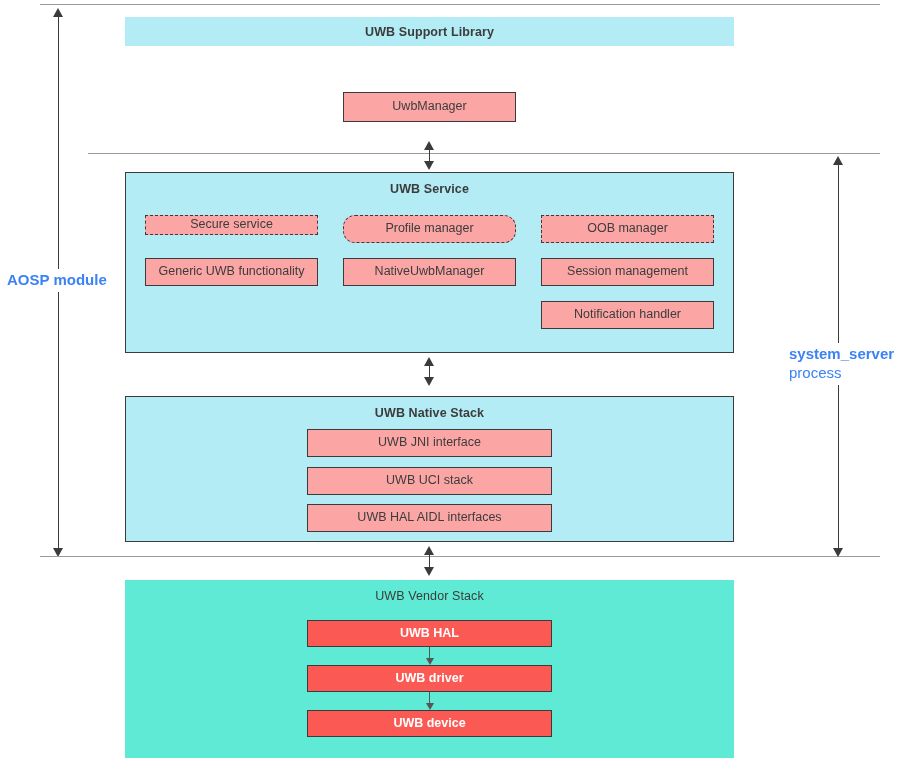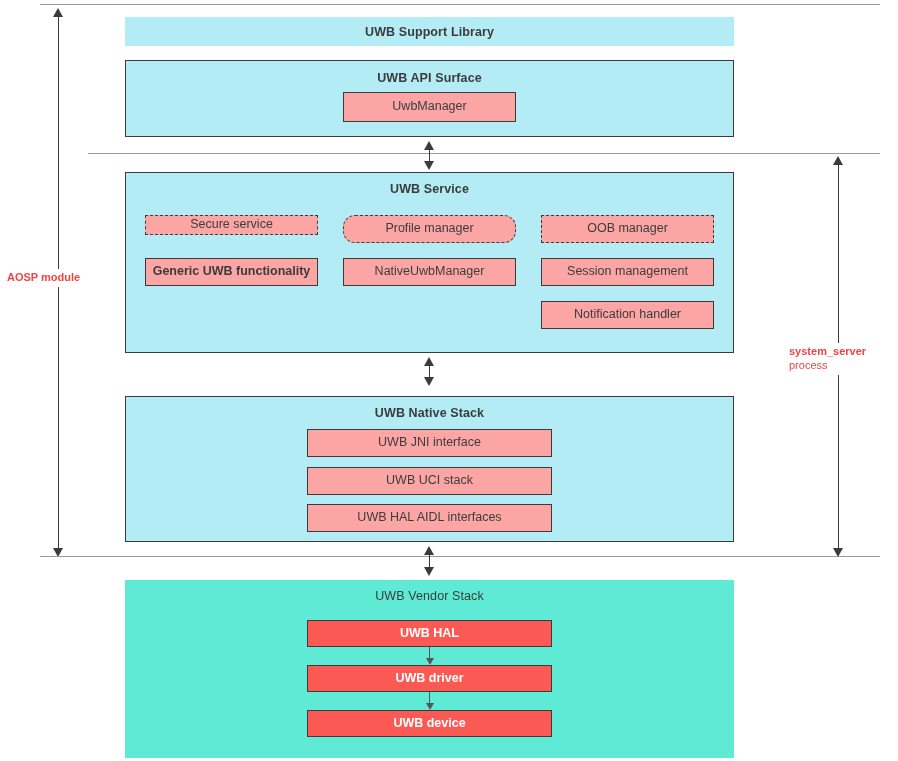--- a/index.html
+++ b/index.html
@@ -59,22 +59,22 @@
   .chip.dashed { border-style: dashed; }
   .chip.red {
     background: #fb5a54;
     color: #ffffff;
     font-weight: bold;
   }
 
   
   .side-label {
     position: absolute;
-    font-size: 11px;
-    color: #ef4444;
+    font-size: 15px;
+    color: #3b82f6;
     line-height: 1.25;
     white-space: nowrap;
   }
   .side-label .bold { font-weight: bold; display: block; }
   .side-label .reg  { font-weight: normal; display: block; }
 
   
   .hrule {
     position: absolute;
     height: 0;
@@ -134,23 +134,20 @@
 
   <div class="side-label" style="left:786px; top:343px; background:#ffffff; padding:2px 3px;">
     <span class="bold">system_server</span>
     <span class="reg">process</span>
   </div>
 
   <div class="abs layer noborder" style="left:125px; top:17px; width:609px; height:29px;">
     <div class="layer-title" style="top:8px;">UWB Support Library</div>
   </div>
 
-  <div class="abs layer" style="left:125px; top:60px; width:609px; height:77px;">
-    <div class="layer-title" style="top:10px;">UWB API Surface</div>
-  </div>
   <div class="abs chip" style="left:343px; top:92px; width:173px; height:30px;">
     <span>UwbManager</span>
   </div>
 
   <div class="arrowhead up" style="left:424px; top:141px;"></div>
   <div class="vline" style="left:429px; top:148px; height:14px;"></div>
   <div class="arrowhead down" style="left:424px; top:161px;"></div>
 
   <div class="abs layer" style="left:125px; top:172px; width:609px; height:181px;">
     <div class="layer-title" style="top:9px;">UWB Service</div>
@@ -159,21 +156,21 @@
   <div class="abs chip dashed" style="left:145px; top:215px; width:173px; height:20px;">
     <span>Secure service</span>
   </div>
   <div class="abs chip dashed" style="left:343px; top:215px; width:173px; height:28px;border-radius:12px;">
     <span>Profile manager</span>
   </div>
   <div class="abs chip dashed" style="left:541px; top:215px; width:173px; height:28px;align-items:center;">
     <span>OOB manager</span>
   </div>
 
-  <div class="abs chip" style="left:145px; top:258px; width:173px; height:28px;font-weight:bold;">
+  <div class="abs chip" style="left:145px; top:258px; width:173px; height:28px;">
     <span>Generic UWB functionality</span>
   </div>
   <div class="abs chip" style="left:541px; top:258px; width:173px; height:28px;">
     <span>Session management</span>
   </div>
   <div class="abs chip" style="left:343px; top:258px; width:173px; height:28px;">
     <span>NativeUwbManager</span>
   </div>
 
   <div class="abs chip" style="left:541px; top:301px; width:173px; height:28px;">

